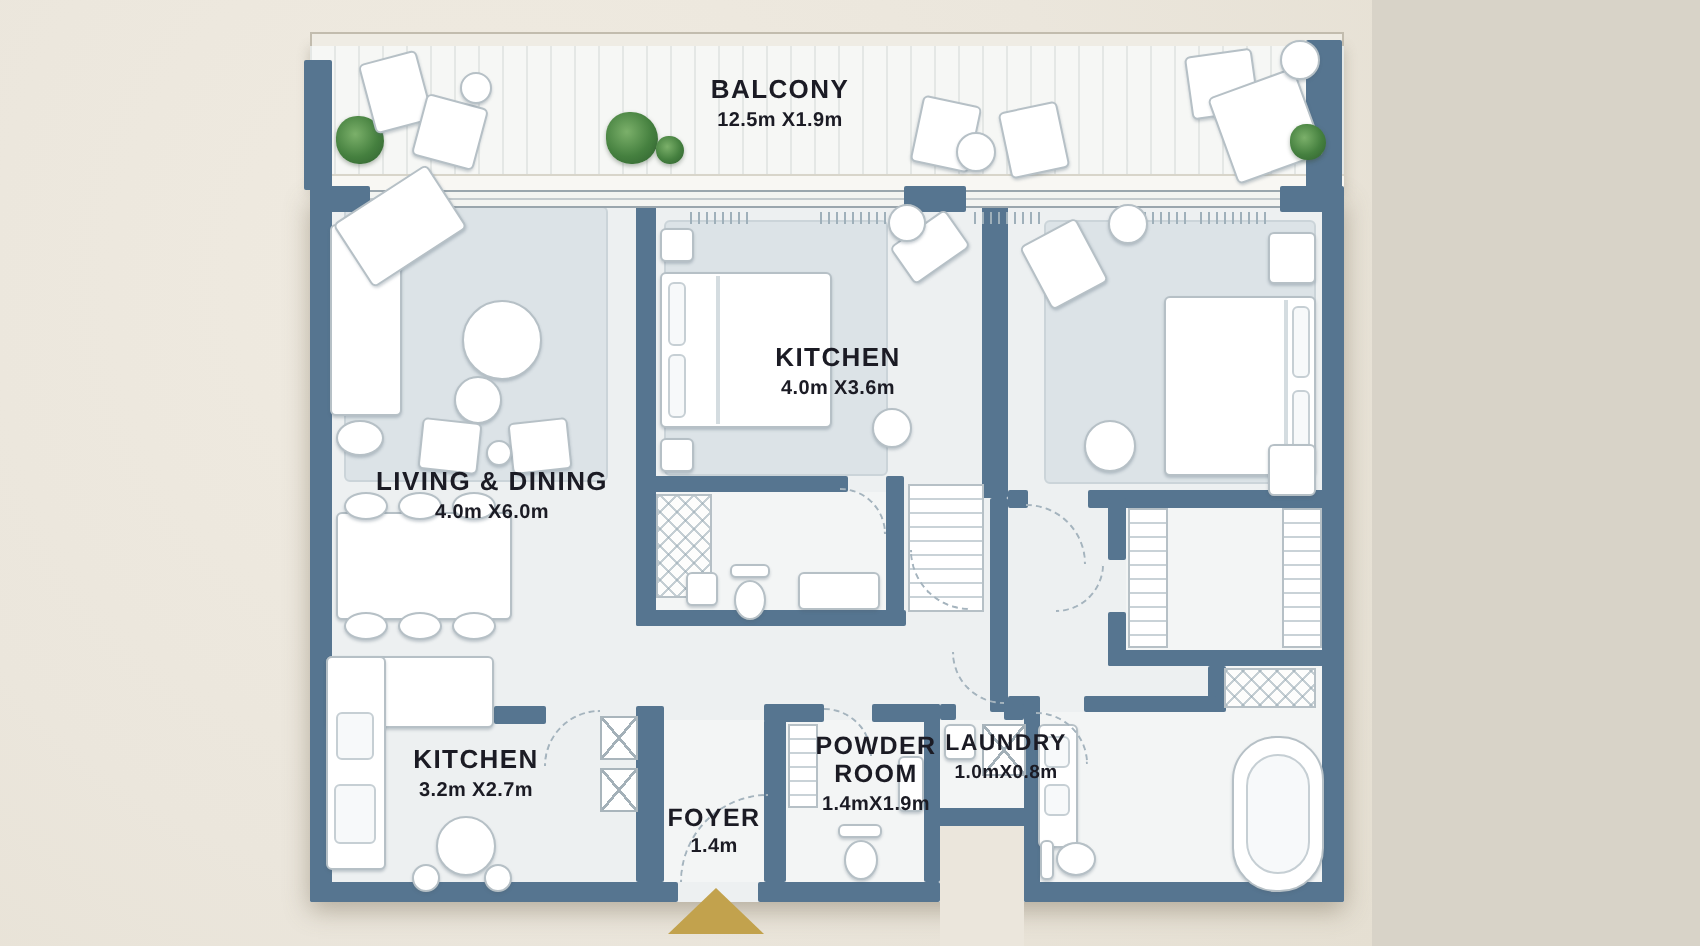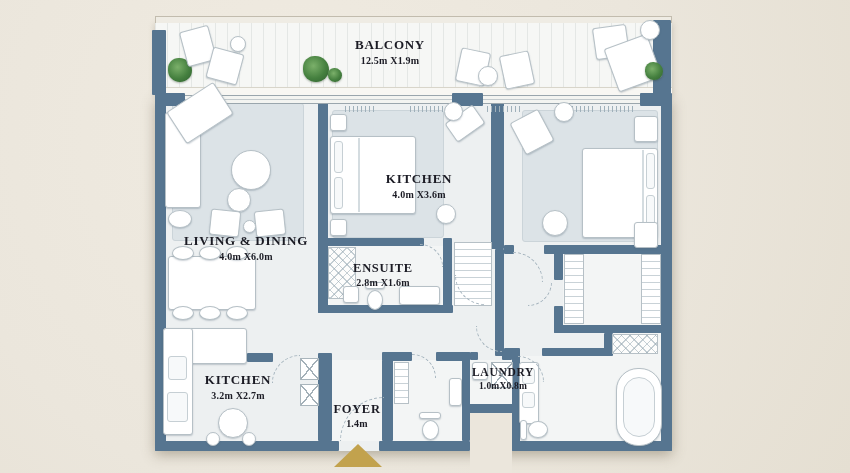--- a/index.html
+++ b/index.html
@@ -1,17 +1,17 @@
 <!DOCTYPE html>
 <html><head>
 <meta charset="utf-8">
 <style>
   html,body{margin:0;padding:0;background:#d8d3c8}
-  .canvas{position:relative;width:850px;height:473px;overflow:hidden;
-    font-family:Liberation Serif, serif;
+  .canvas{position:relative;width:686px;height:473px;overflow:hidden;
+    font-family:Liberation Sans, sans-serif;
     background:radial-gradient(circle at 35% 30%, #f0ebe1 0%, #ebe6dc 55%, #e5dfd2 100%)}
   .canvas i{display:block;position:absolute;box-sizing:border-box}
   .base{background:var(--floor,#edf0f1);box-shadow:0 4px 12px rgba(110,100,78,.45)}
   .balc{background:var(--balcony,#f6f7f5);background-image:repeating-linear-gradient(90deg,#e4e7e5 0 1px,transparent 1px 12px);box-shadow:0 2px 6px rgba(110,100,78,.3)}
   .topstrip{background:#efece4;border:1px solid #c2bcae;border-bottom:none}
   .sill{background:#f8f7f3;border-top:1px solid #d8d5ca}
   .rug{background:var(--rug,#dce3e7);border:1px solid #cbd4d9;border-radius:3px}
   .fl{background:#f3f5f5}
   .w{background:var(--wall,#567590);border-radius:1px}
   .win{background:#f3f4f1;border-top:1px solid #9aa6ad;border-bottom:1px solid #9aa6ad;
@@ -200,31 +200,31 @@
     <div class="dm">12.5m X1.9m</div>
   </div>
   <div class="lbl" style="left:246px;top:234px">
     <div class="nm" style="font-size:13px">LIVING &amp; DINING</div>
     <div class="dm">4.0m X6.0m</div>
   </div>
   <div class="lbl" style="left:419px;top:172px">
     <div class="nm" style="font-size:13px">KITCHEN</div>
     <div class="dm">4.0m X3.6m</div>
   </div>
-  <div class="lbl" style="left:383px;top:261px">
-    <div class="nm" style="font-size:12.5px">ENSUITE</div>
-    <div class="dm">2.8m X1.6m</div>
-  </div>
   <div class="lbl" style="left:238px;top:373px">
     <div class="nm" style="font-size:13px">KITCHEN</div>
     <div class="dm">3.2m X2.7m</div>
   </div>
   <div class="lbl" style="left:357px;top:402px">
     <div class="nm" style="font-size:12.5px">FOYER</div>
     <div class="dm">1.4m</div>
   </div>
+  <div class="lbl wrap" style="left:438px;top:366px;width:94px">
+    <div class="nm" style="font-size:12.5px">POWDER ROOM</div>
+    <div class="dm">1.4mX1.9m</div>
+  </div>
   <div class="lbl" style="left:503px;top:366px">
     <div class="nm" style="font-size:11.5px">LAUNDRY</div>
     <div class="dm" style="font-size:9.5px">1.0mX0.8m</div>
   </div>
 
   <div class="tri" style="left:334px;top:444px"></div>
 </div>
 
 </body></html>

